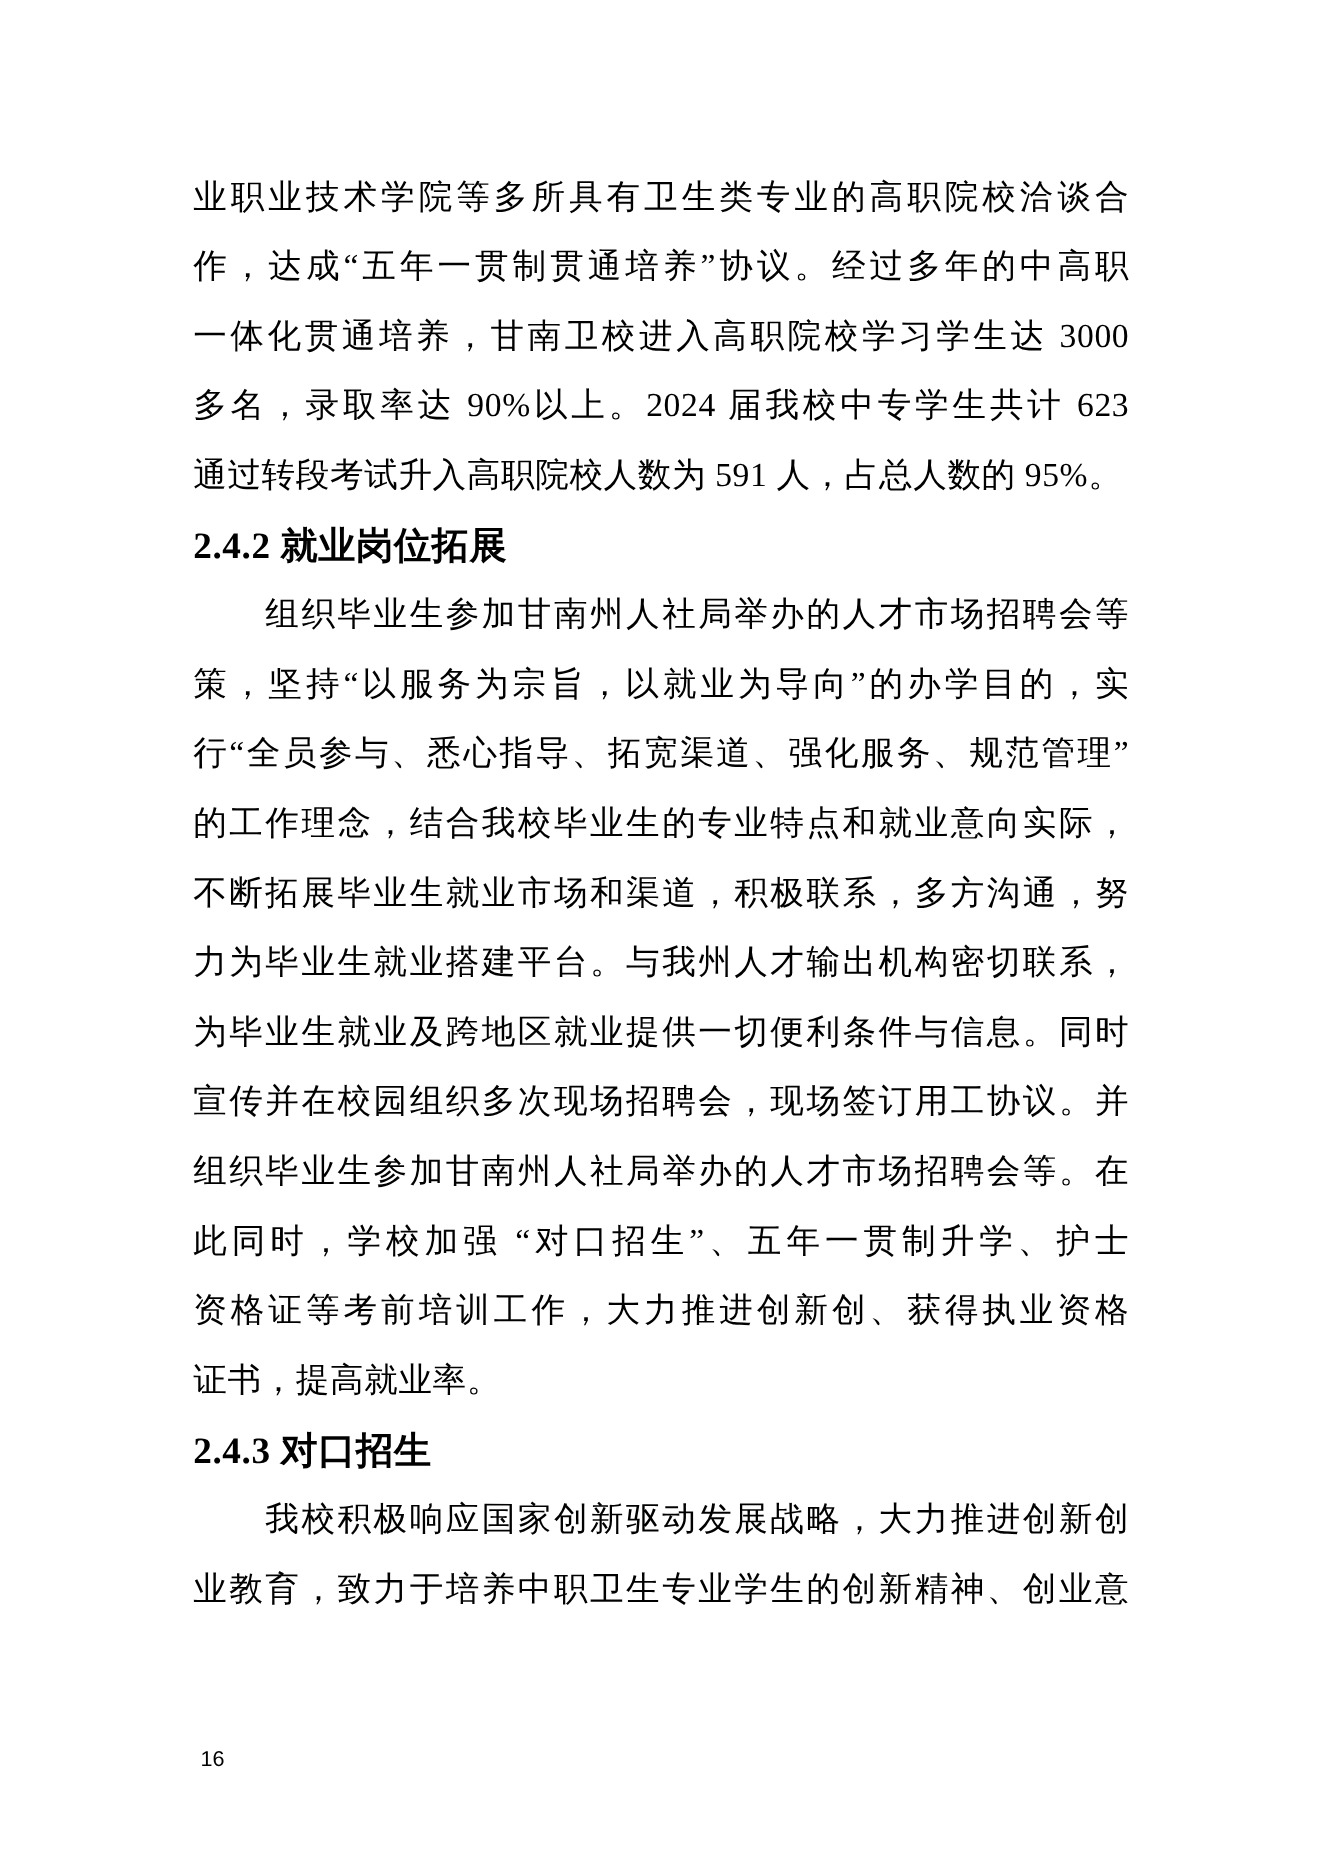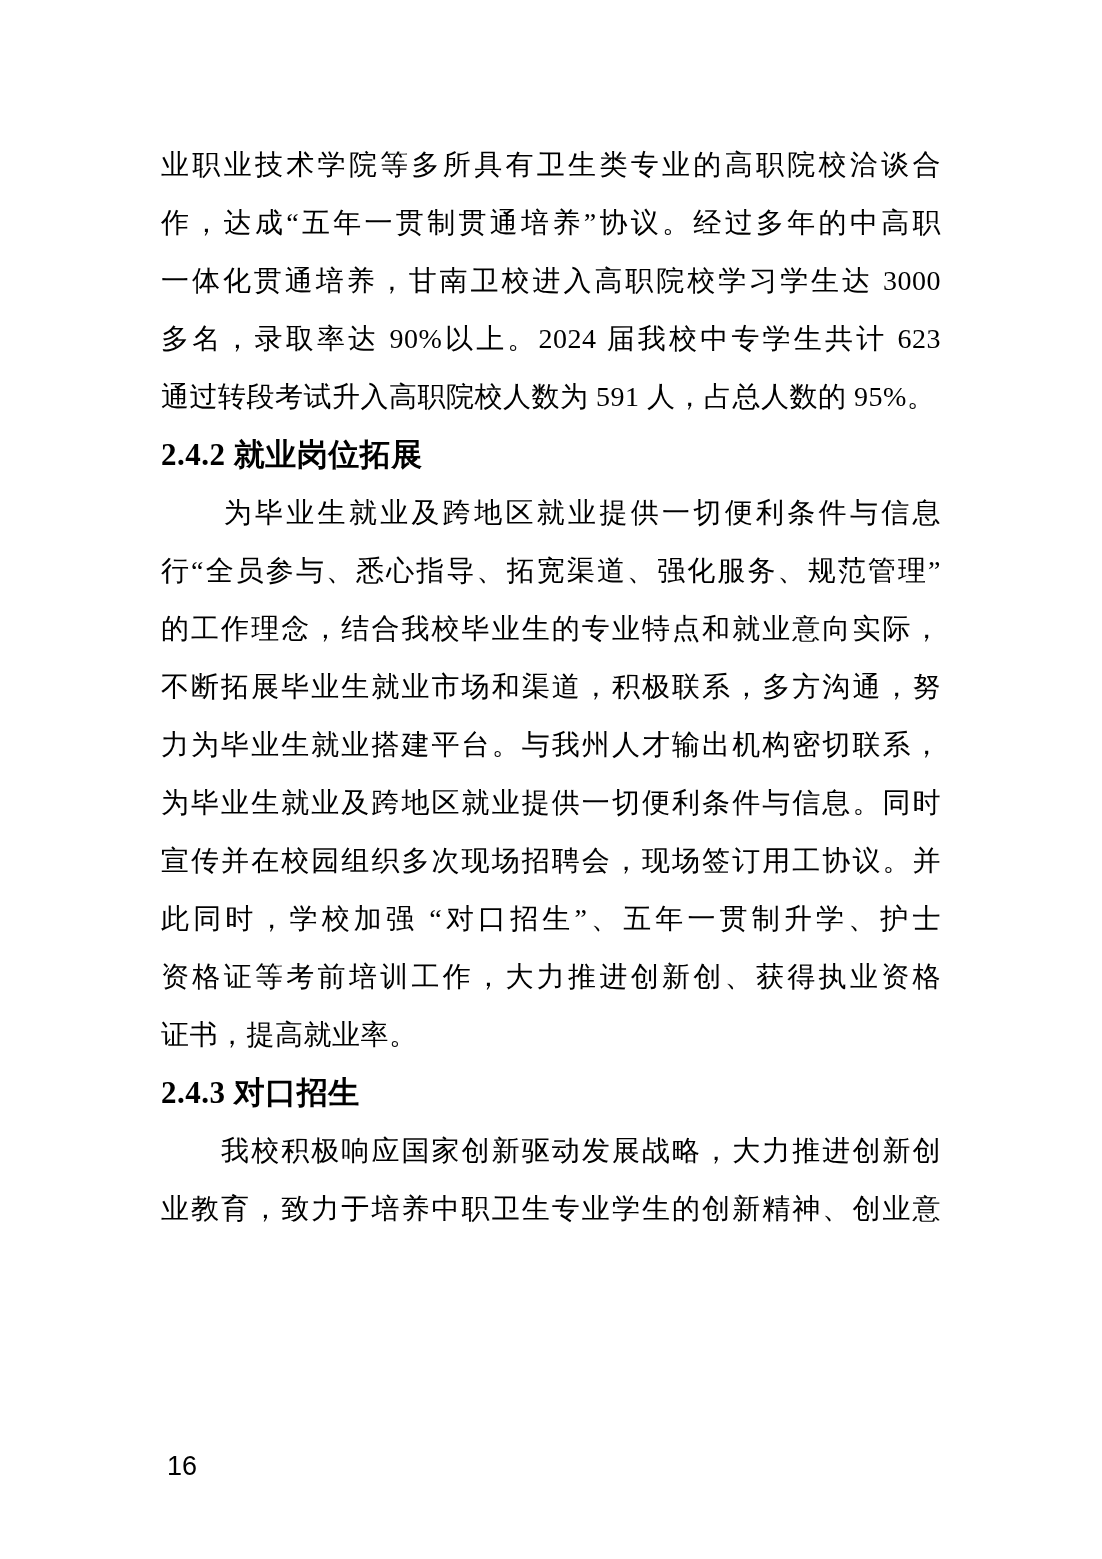--- a/index.html
+++ b/index.html
@@ -46,46 +46,48 @@
     height: 58px;
     font-weight: bold;
     letter-spacing: 0.5px;
     white-space: nowrap;
   }
   .page-number {
     position: absolute;
     left: 167px;
     top: 1449px;
     font-family: "Liberation Sans", "DejaVu Sans", sans-serif;
-    font-size: 27px;
+    font-size: 18px;
     line-height: 34px;
     color: #000000;
   }
 </style>
 </head>
 <body>
 
 <div class="page">
   <div class="content" id="doc-content">
       <div>
         <div class="line justify">业职业技术学院等多所具有卫生类专业的高职院校洽谈合</div>
         <div class="line justify">作，达成“五年一贯制贯通培养”协议。经过多年的中高职</div>
         <div class="line justify">一体化贯通培养，甘南卫校进入高职院校学习学生达 3000</div>
         <div class="line justify">多名，录取率达 90%以上。2024 届我校中专学生共计 623 人，</div>
         <div class="line plain">通过转段考试升入高职院校人数为 591 人，占总人数的 95%。</div>
       </div>
       <div class="heading">2.4.2 就业岗位拓展</div>
       <div>
-        <div class="line justify">　　为毕业生就业及跨地区就业提供一切便利条件与信息</div>
+        <div class="line justify">　　组织毕业生参加甘南州人社局举办的人才市场招聘会等</div>
+        <div class="line justify">策，坚持“以服务为宗旨，以就业为导向”的办学目的，实</div>
         <div class="line justify">行“全员参与、悉心指导、拓宽渠道、强化服务、规范管理”</div>
         <div class="line justify">的工作理念，结合我校毕业生的专业特点和就业意向实际，</div>
         <div class="line justify">不断拓展毕业生就业市场和渠道，积极联系，多方沟通，努</div>
         <div class="line justify">力为毕业生就业搭建平台。与我州人才输出机构密切联系，</div>
         <div class="line justify">为毕业生就业及跨地区就业提供一切便利条件与信息。同时</div>
         <div class="line justify">宣传并在校园组织多次现场招聘会，现场签订用工协议。并</div>
+        <div class="line justify">组织毕业生参加甘南州人社局举办的人才市场招聘会等。在</div>
         <div class="line justify">此同时，学校加强 “对口招生”、五年一贯制升学、护士</div>
         <div class="line justify">资格证等考前培训工作，大力推进创新创、获得执业资格</div>
         <div class="line plain">证书，提高就业率。</div>
       </div>
       <div class="heading">2.4.3 对口招生</div>
       <div>
         <div class="line justify">　　我校积极响应国家创新驱动发展战略，大力推进创新创</div>
         <div class="line justify">业教育，致力于培养中职卫生专业学生的创新精神、创业意</div>
       </div>
     </div>

